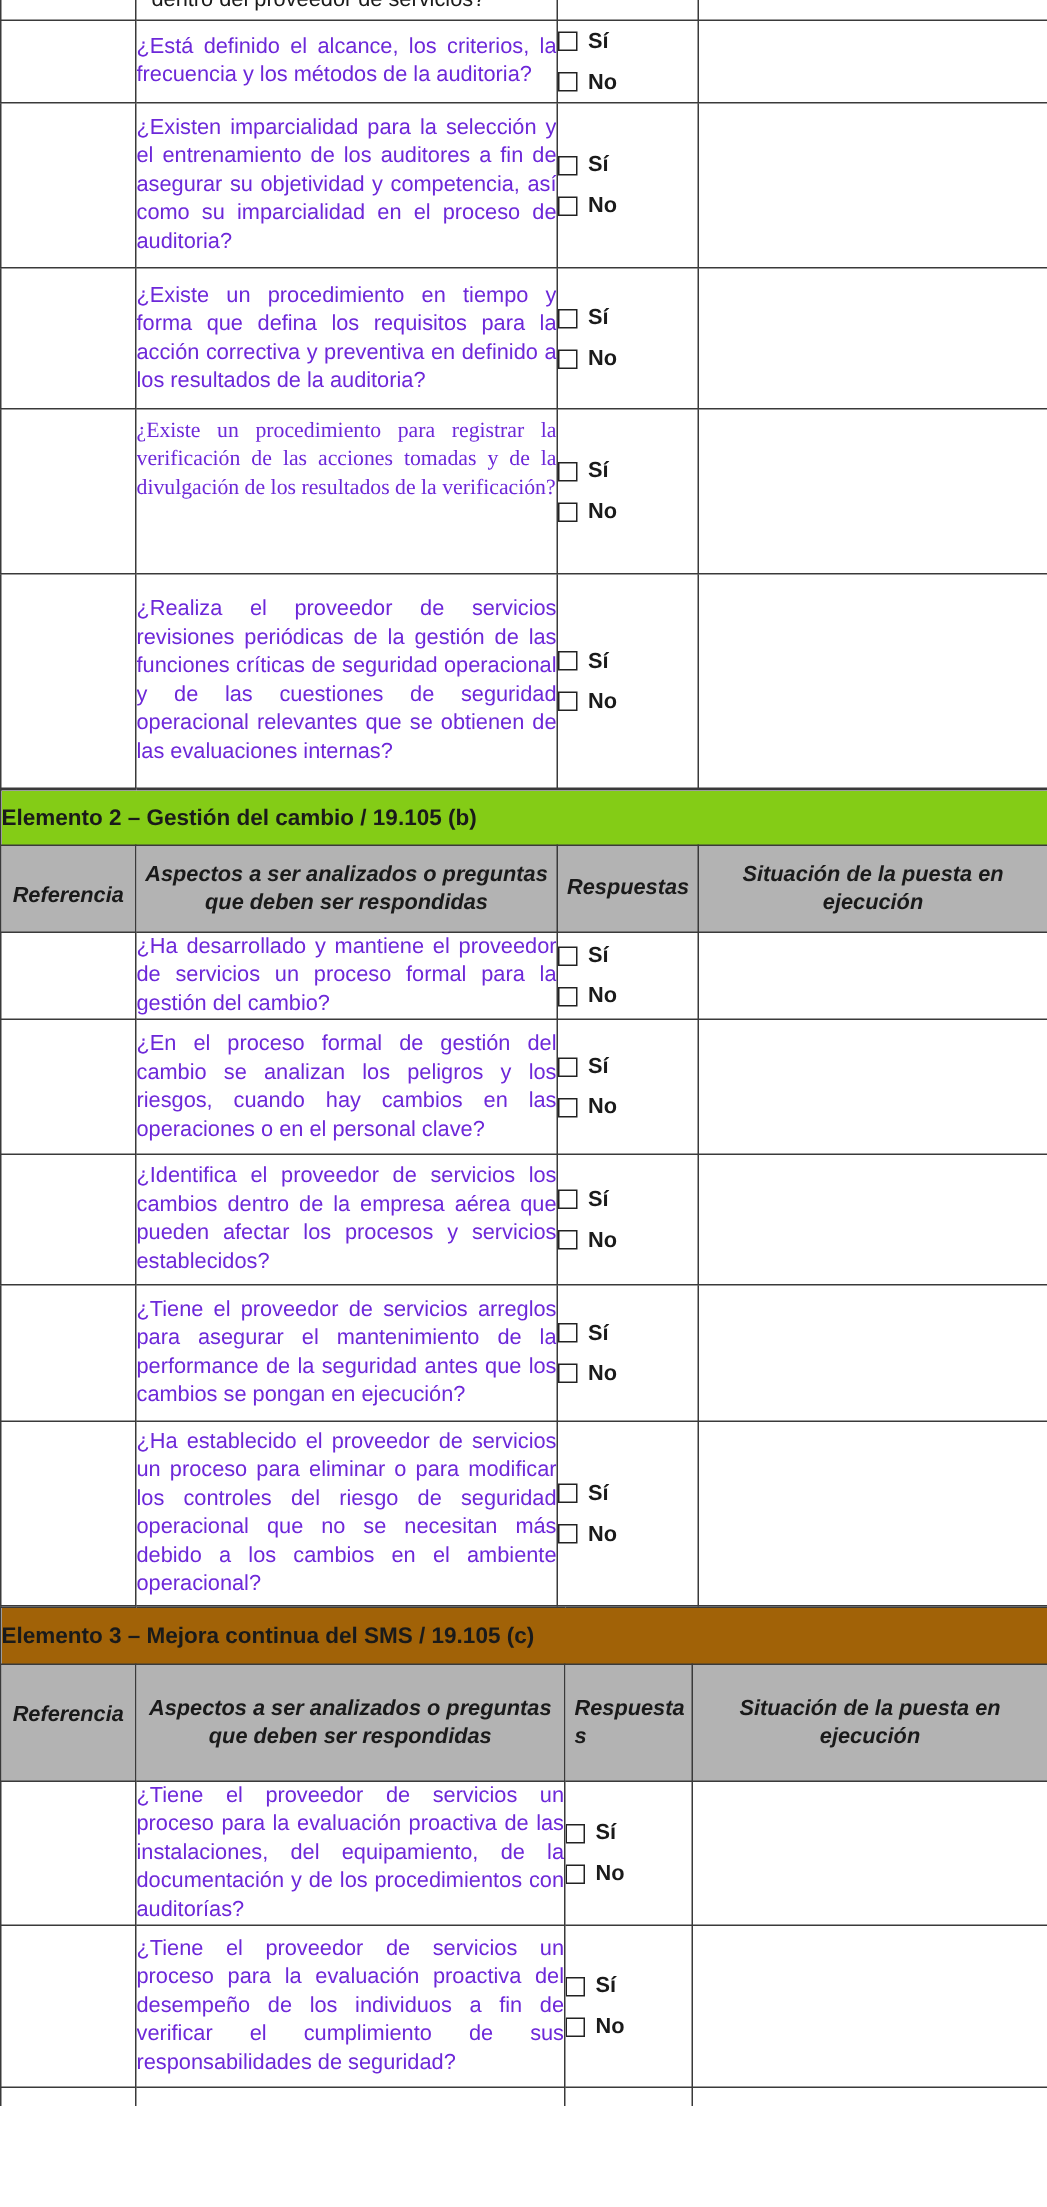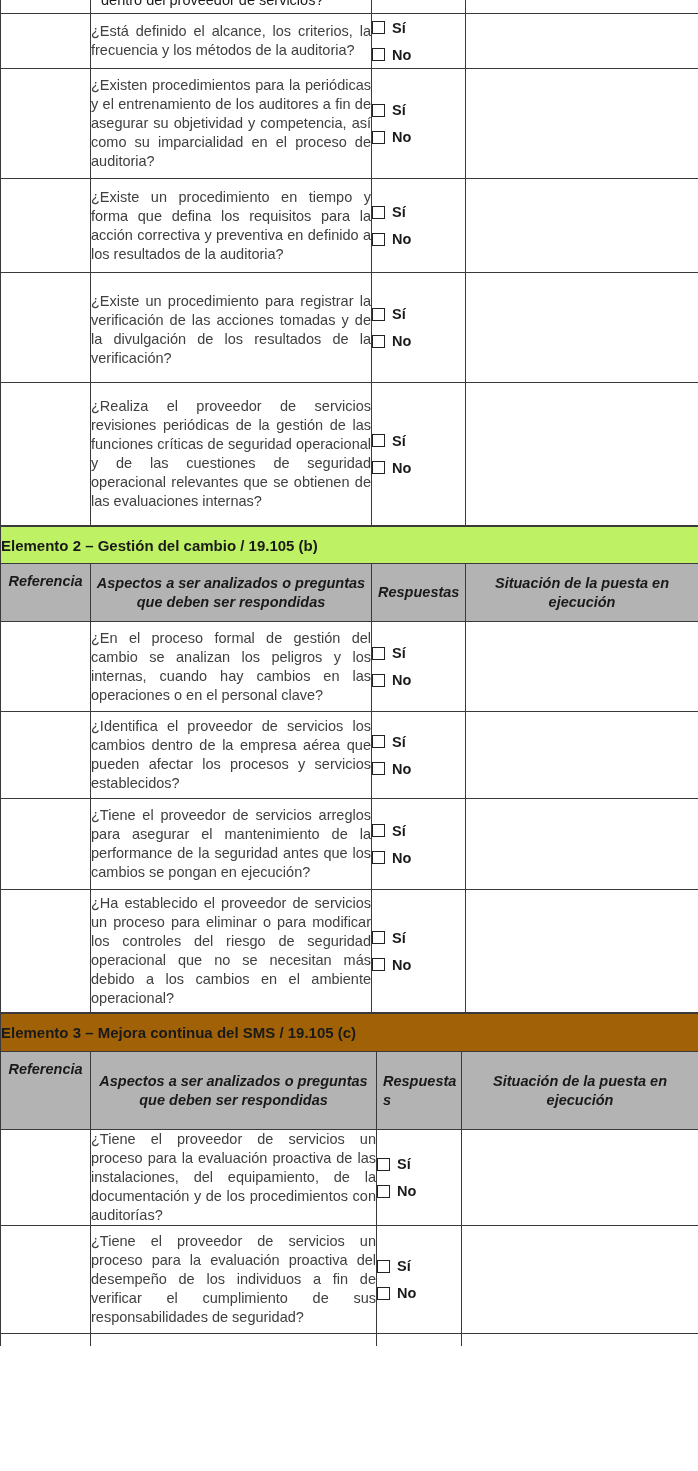--- a/index.html
+++ b/index.html
@@ -30,23 +30,23 @@
     position:absolute; left:10px; top:-9px;
     white-space:nowrap;
     font-size:14.5px; line-height:19px; color:#1a1a1a;
   }
   
   td.q {
     text-align:justify;
     font-size:14.5px;
     line-height:19px;
     padding:3px 10px;
-    color:#404040;
-  }
-  td.q.va-top { vertical-align:top; padding-top:19px; }
+    color:#6d28d9;
+  }
+  td.q.va-top { vertical-align:top; padding-top:5px;font-family:Liberation Serif, serif; }
   
   td.resp { padding-left:13px; }
   .opt { display:flex; align-items:center; height:27px; }
   .cb {
     width:11px; height:11px;
     border:1.7px solid #222222;
     background:#ffffff;
     margin-right:7px;
     flex:none;
   }
@@ -60,21 +60,21 @@
   }
   
   th.colhead {
     font-weight:bold;
     font-style:italic;
     font-size:14.5px;
     line-height:19px;
     text-align:center;
     padding:3px 5px;
   }
-  th.colhead.ref-h { vertical-align:top; padding-top:8px; }
+  th.colhead.ref-h { vertical-align:top; padding-top:24px; }
   th.colhead.resp-h { text-align:left; padding-left:6px; }
   th.colhead.resp-h.brk { word-break:break-all; }
 </style>
 </head>
 <body>
 
 <div class="page">
 
   <table class="grid">
     <colgroup>
@@ -107,21 +107,21 @@
         <div class="opt">
               <span class="cb"></span>
               <span class="cb-label">No</span>
             </div>
       </td>
       <td></td>
     </tr>
 
     <tr style="height:110px">
       <td></td>
-      <td class="q">¿Existen procedimientos para la periódicas y el entrenamiento de los auditores a fin de asegurar su objetividad y competencia, así como su imparcialidad en el proceso de auditoria?</td>
+      <td class="q">¿Existen imparcialidad para la selección y el entrenamiento de los auditores a fin de asegurar su objetividad y competencia, así como su imparcialidad en el proceso de auditoria?</td>
       <td class="resp">
         <div class="opt">
               <span class="cb"></span>
               <span class="cb-label">Sí</span>
             </div>
         <div class="opt">
               <span class="cb"></span>
               <span class="cb-label">No</span>
             </div>
       </td>
@@ -182,34 +182,49 @@
   <table class="grid">
     <colgroup>
         <col style="width:90px">
         <col style="width:281px">
         <col style="width:94px">
         <col style="width:233px">
       </colgroup>
 
     <tbody>
         <tr style="height:37px">
-      <td class="band" colspan="4" style="background:#bef264">Elemento 2 – Gestión del cambio / 19.105 (b)</td>
+      <td class="band" colspan="4" style="background:#84cc16">Elemento 2 – Gestión del cambio / 19.105 (b)</td>
     </tr>
 
     <tr style="height:58px">
       <th class="colhead ref-h" style="background:#b3b3b3">Referencia</th>
       <th class="colhead" style="background:#b3b3b3">Aspectos a ser analizados o preguntas que deben ser respondidas</th>
       <th class="colhead resp-h" style="background:#b3b3b3">Respuestas</th>
       <th class="colhead" style="background:#b3b3b3">Situación de la puesta en ejecución</th>
     </tr>
 
+    <tr style="height:57px">
+      <td></td>
+      <td class="q">¿Ha desarrollado y mantiene el proveedor de servicios un proceso formal para la gestión del cambio?</td>
+      <td class="resp">
+        <div class="opt">
+              <span class="cb"></span>
+              <span class="cb-label">Sí</span>
+            </div>
+        <div class="opt">
+              <span class="cb"></span>
+              <span class="cb-label">No</span>
+            </div>
+      </td>
+      <td></td>
+    </tr>
 
     <tr style="height:90px">
       <td></td>
-      <td class="q">¿En el proceso formal de gestión del cambio se analizan los peligros y los internas, cuando hay cambios en las operaciones o en el personal clave?</td>
+      <td class="q">¿En el proceso formal de gestión del cambio se analizan los peligros y los riesgos, cuando hay cambios en las operaciones o en el personal clave?</td>
       <td class="resp">
         <div class="opt">
               <span class="cb"></span>
               <span class="cb-label">Sí</span>
             </div>
         <div class="opt">
               <span class="cb"></span>
               <span class="cb-label">No</span>
             </div>
       </td>

